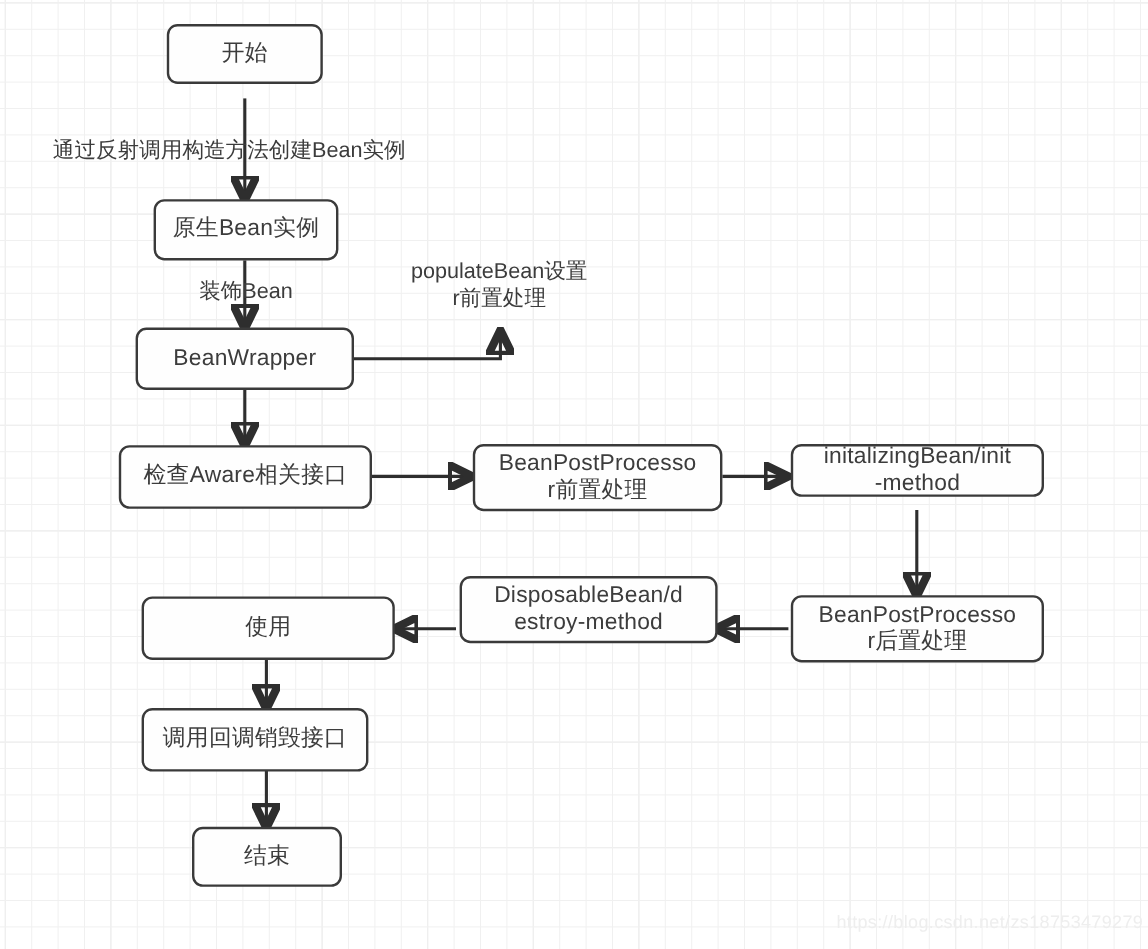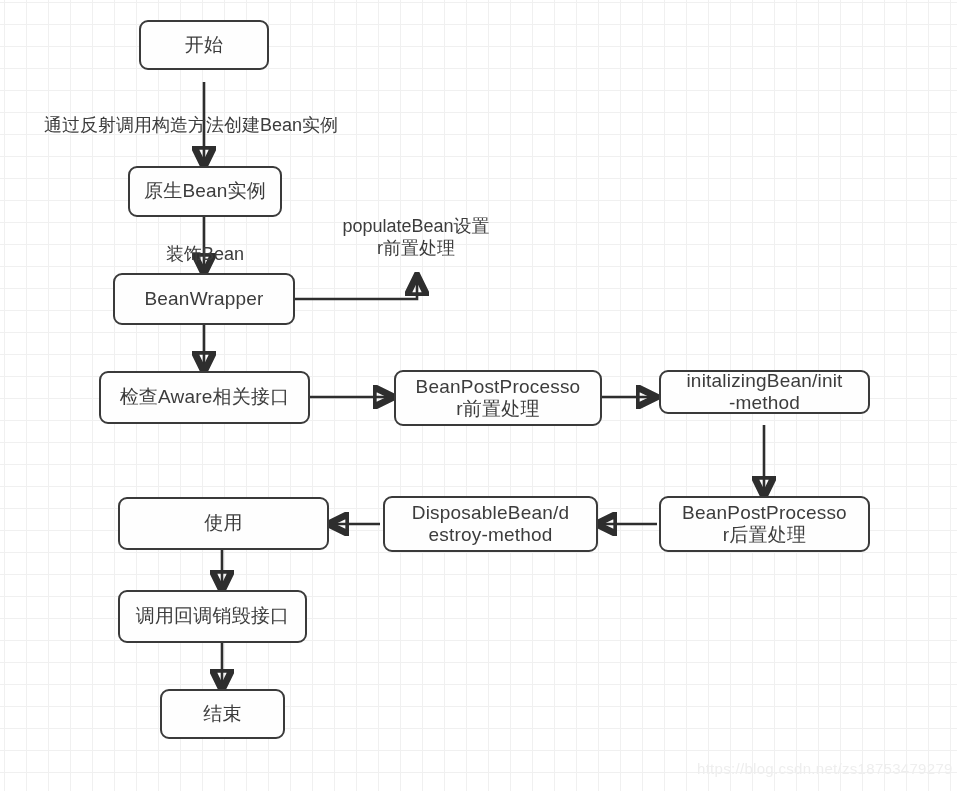--- a/index.html
+++ b/index.html
@@ -115,31 +115,31 @@
 
   <div class="node" style="left:394px; top:370px; width:208px; height:56px;">BeanPostProcesso
 r前置处理</div>
 
   <div class="node" style="left:659px; top:370px; width:211px; height:44px;">initalizingBean/init
 -method</div>
 
   <div class="node" style="left:659px; top:496px; width:211px; height:56px;">BeanPostProcesso
 r后置处理</div>
 
-  <div class="node" style="left:383px; top:496px; width:215px; height:56px;">DisposableBean/d
+  <div class="node" style="left:383px; top:480px; width:215px; height:56px;">DisposableBean/d
 estroy-method</div>
 
   <div class="node" style="left:118px; top:497px; width:211px; height:53px;">使用</div>
 
   <div class="node" style="left:118px; top:590px; width:189px; height:53px;">调用回调销毁接口</div>
 
   <div class="node" style="left:160px; top:689px; width:125px; height:50px;">结束</div>
 
   <div class="edge-label" style="left:44px; top:115px; width:330px; text-align:left;">通过反射调用构造方法创建Bean实例</div>
 
-  <div class="edge-label" style="left:150px; top:232px; width:110px;margin-top:12px;">装饰Bean</div>
+  <div class="edge-label" style="left:150px; top:232px; width:110px;">装饰Bean</div>
 
   <div class="edge-label" style="left:326px; top:216px; width:180px;">populateBean设置
 r前置处理</div>
 
   <div class="watermark">https://blog.csdn.net/zs18753479279</div>
 
 </div>
 
 </body></html>

